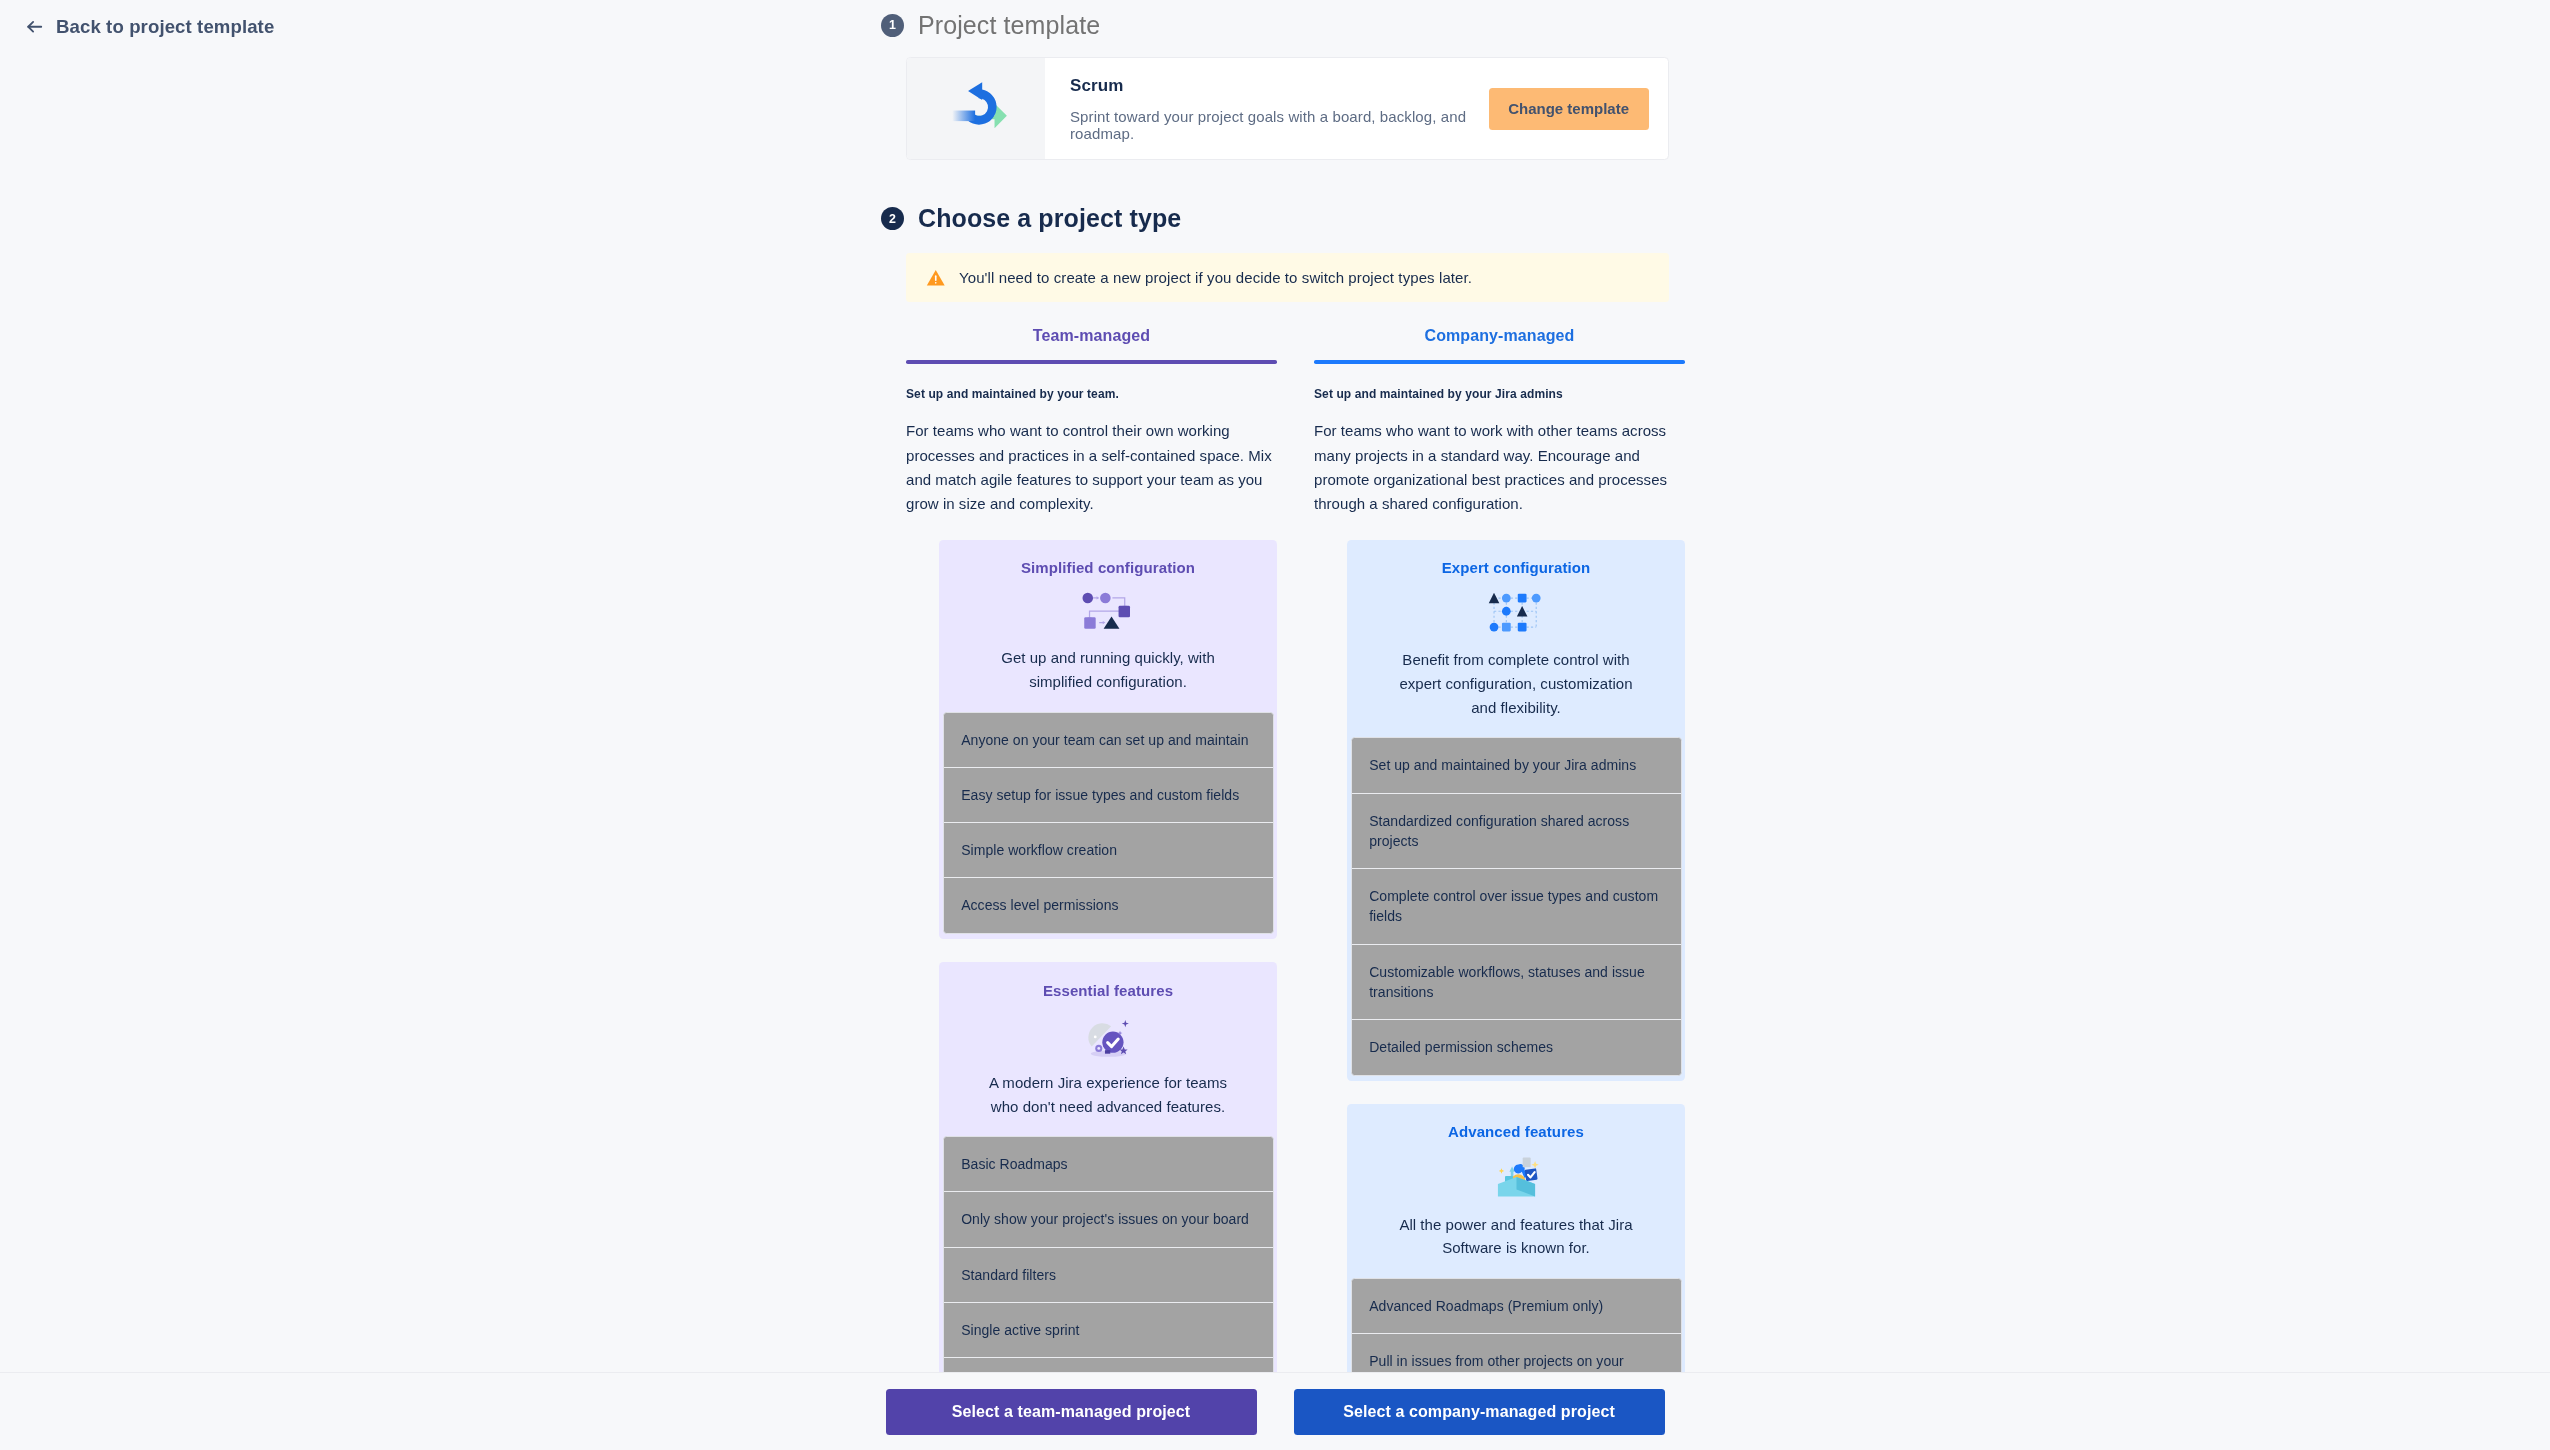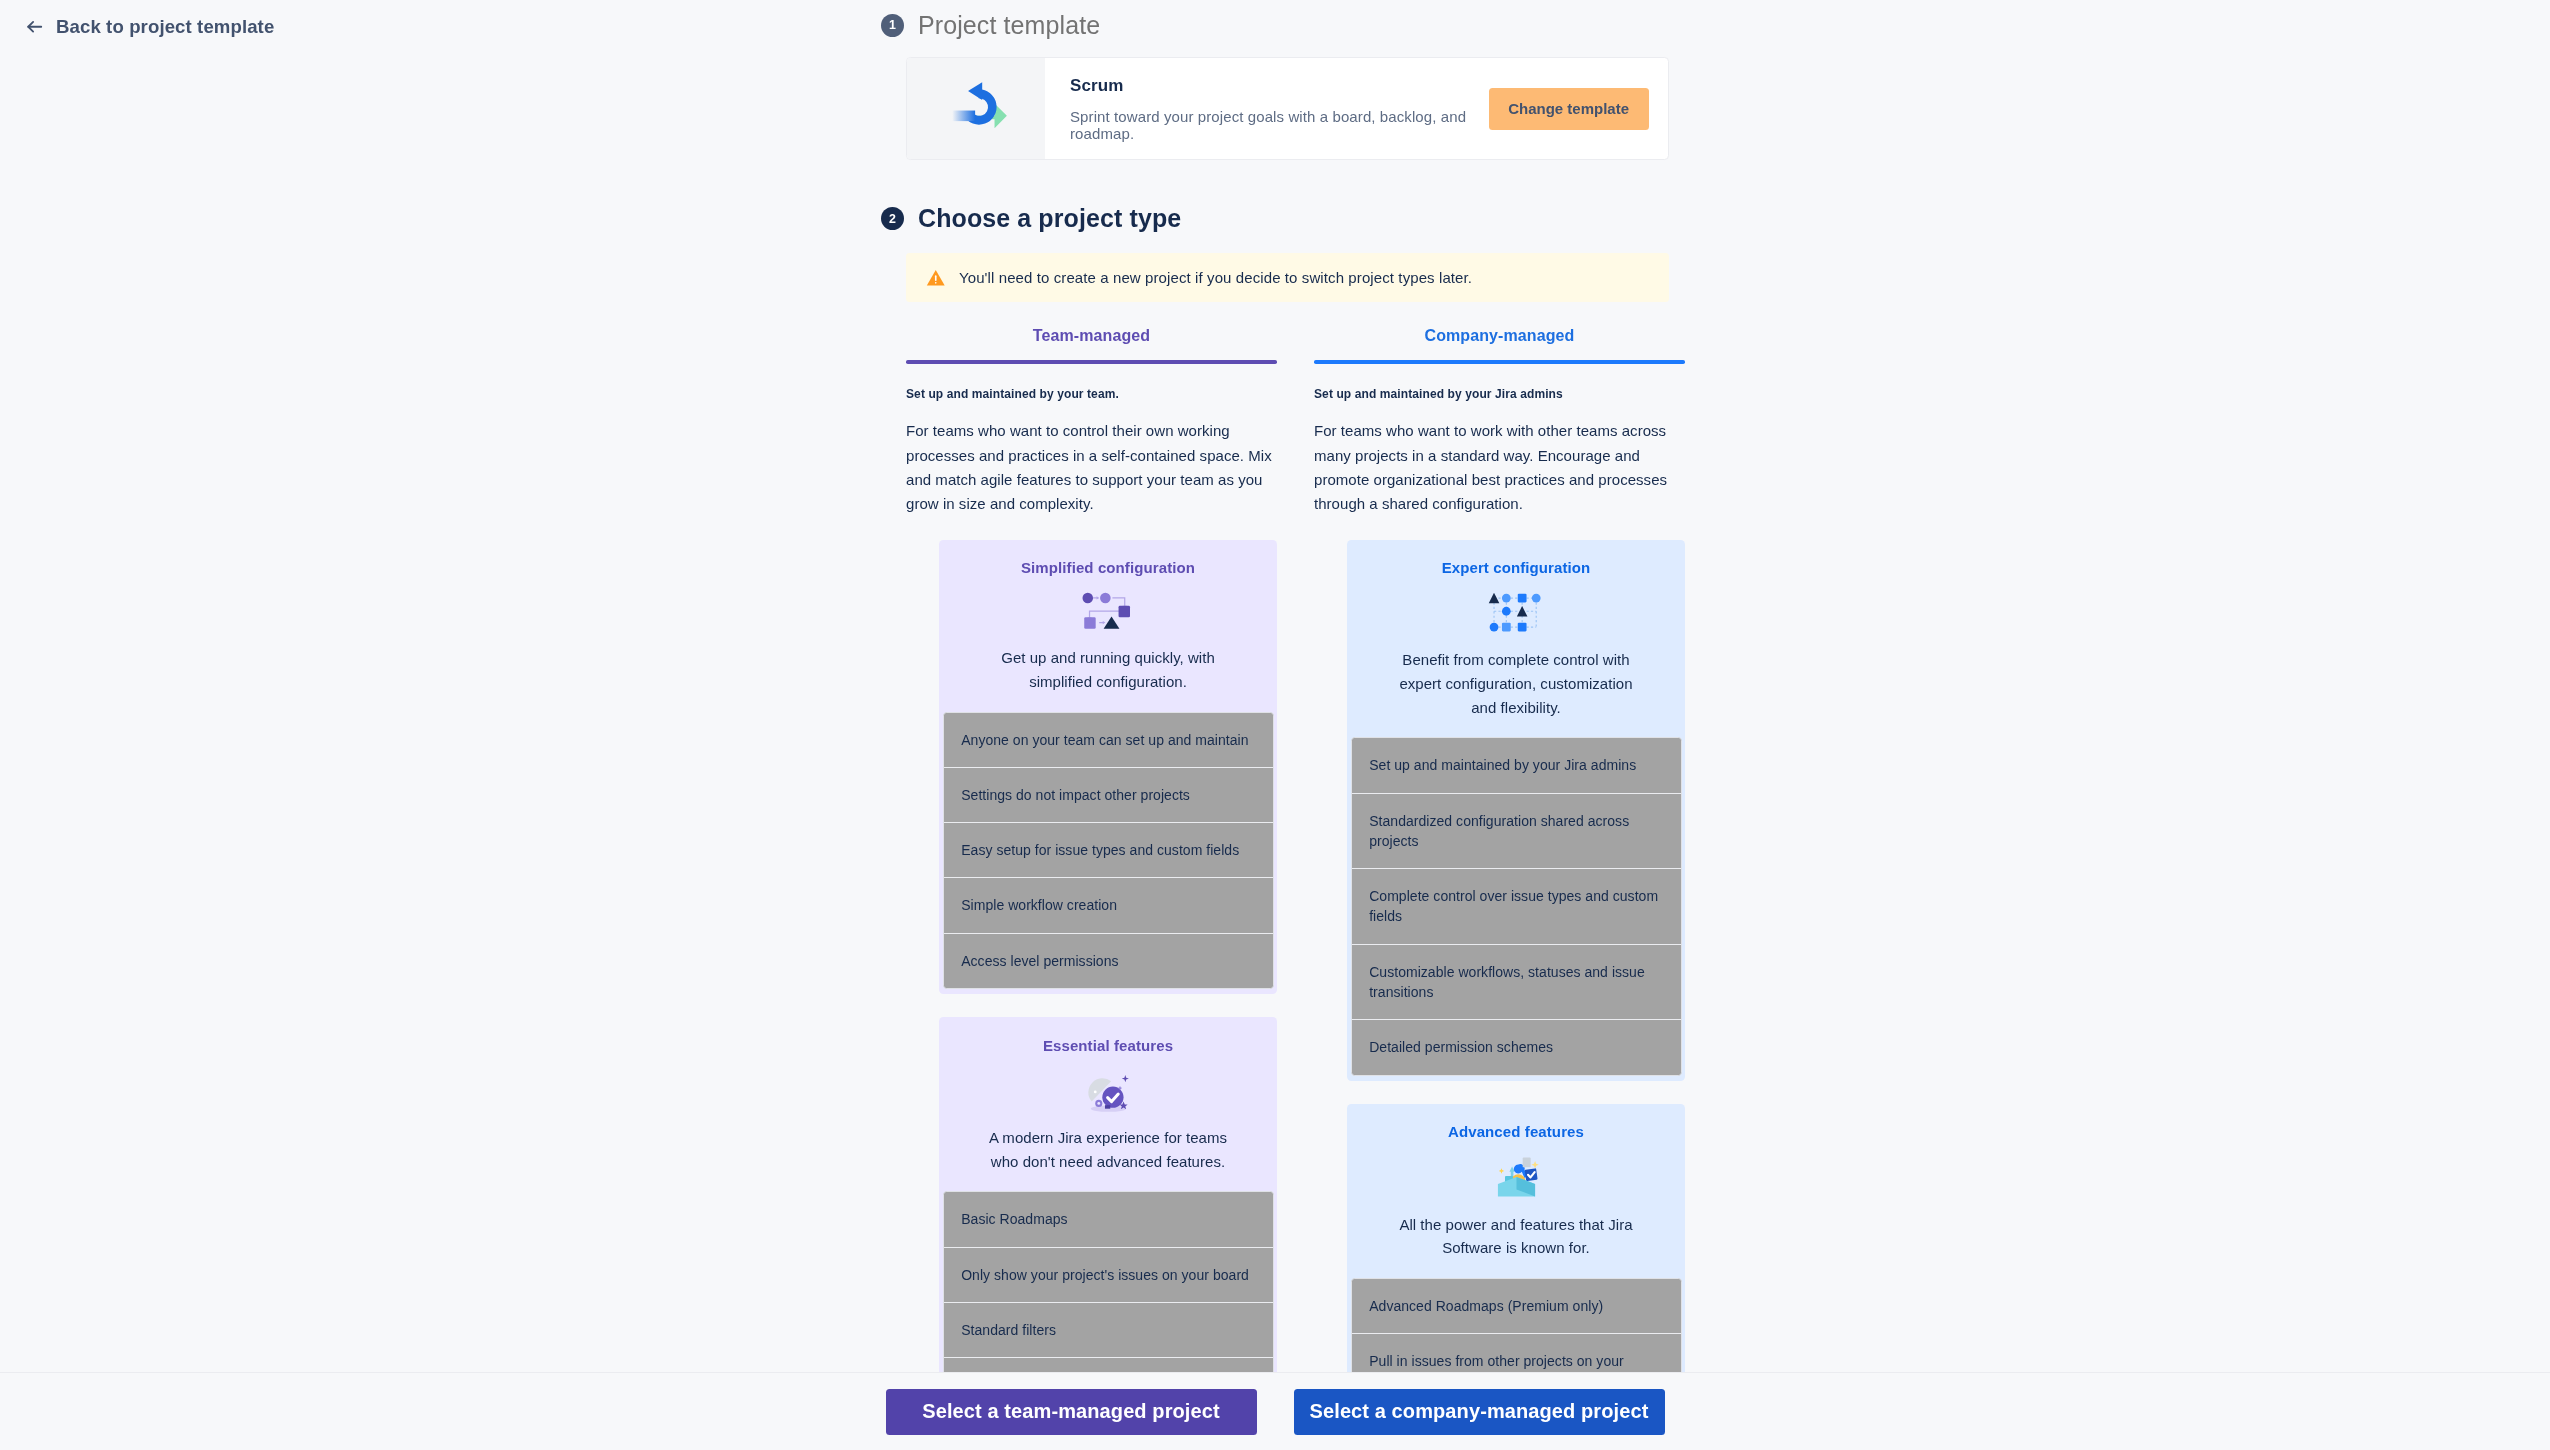--- a/index.html
+++ b/index.html
@@ -146,21 +146,21 @@
   .footer {
     position: absolute; left: 0; bottom: 0; width: 2550px; height: 78px;
     background: #F7F8FA;
     border-top: 0.9px solid #EBECF0;
     display: flex; align-items: center; justify-content: center;
   }
   .footer-inner { width: 779px; display: flex; gap: 37px; }
   .cta {
     width: 371px; height: 46px;
     border: none; border-radius: 3.5px;
-    color: #fff; font-size: 20px; font-weight: 700;
+    color: #fff; font-size: 16px; font-weight: 700;
     font-family: inherit; cursor: pointer; letter-spacing: 0.1px;
   }
   .cta.team    { background: #5243AA; }
   .cta.company { background: #1A56C4; }
 </style>
 </head>
 <body>
 
 <div class="page">
 
@@ -262,21 +262,20 @@
                 <circle cx="14" cy="9" r="6" fill="#5E4DB2"></circle>
                 <circle cx="34" cy="9" r="6" fill="#8B7BD8"></circle>
                 <rect x="49" y="18" width="13" height="13" rx="1.5" fill="#5E4DB2"></rect>
                 <rect x="10" y="31" width="13" height="13" rx="1.5" fill="#8B7BD8"></rect>
                 <polygon points="41,30 50,44 32,44" fill="#172B4D"></polygon>
               </svg>
             </div>
             <div class="fb-sub">Get up and running quickly, with simplified configuration.</div>
             <div class="fb-list">
               <div class="fb-item">Anyone on your team can set up and maintain</div>
-              <div class="fb-item">Settings do not impact other projects</div>
               <div class="fb-item">Easy setup for issue types and custom fields</div>
               <div class="fb-item">Simple workflow creation</div>
               <div class="fb-item">Access level permissions</div>
             </div>
           </div>
 
           <div class="feature-block purple">
             <div class="fb-title">Essential features</div>
             <div class="fb-art">
               <svg width="55" height="46" viewBox="0 0 62 52">

